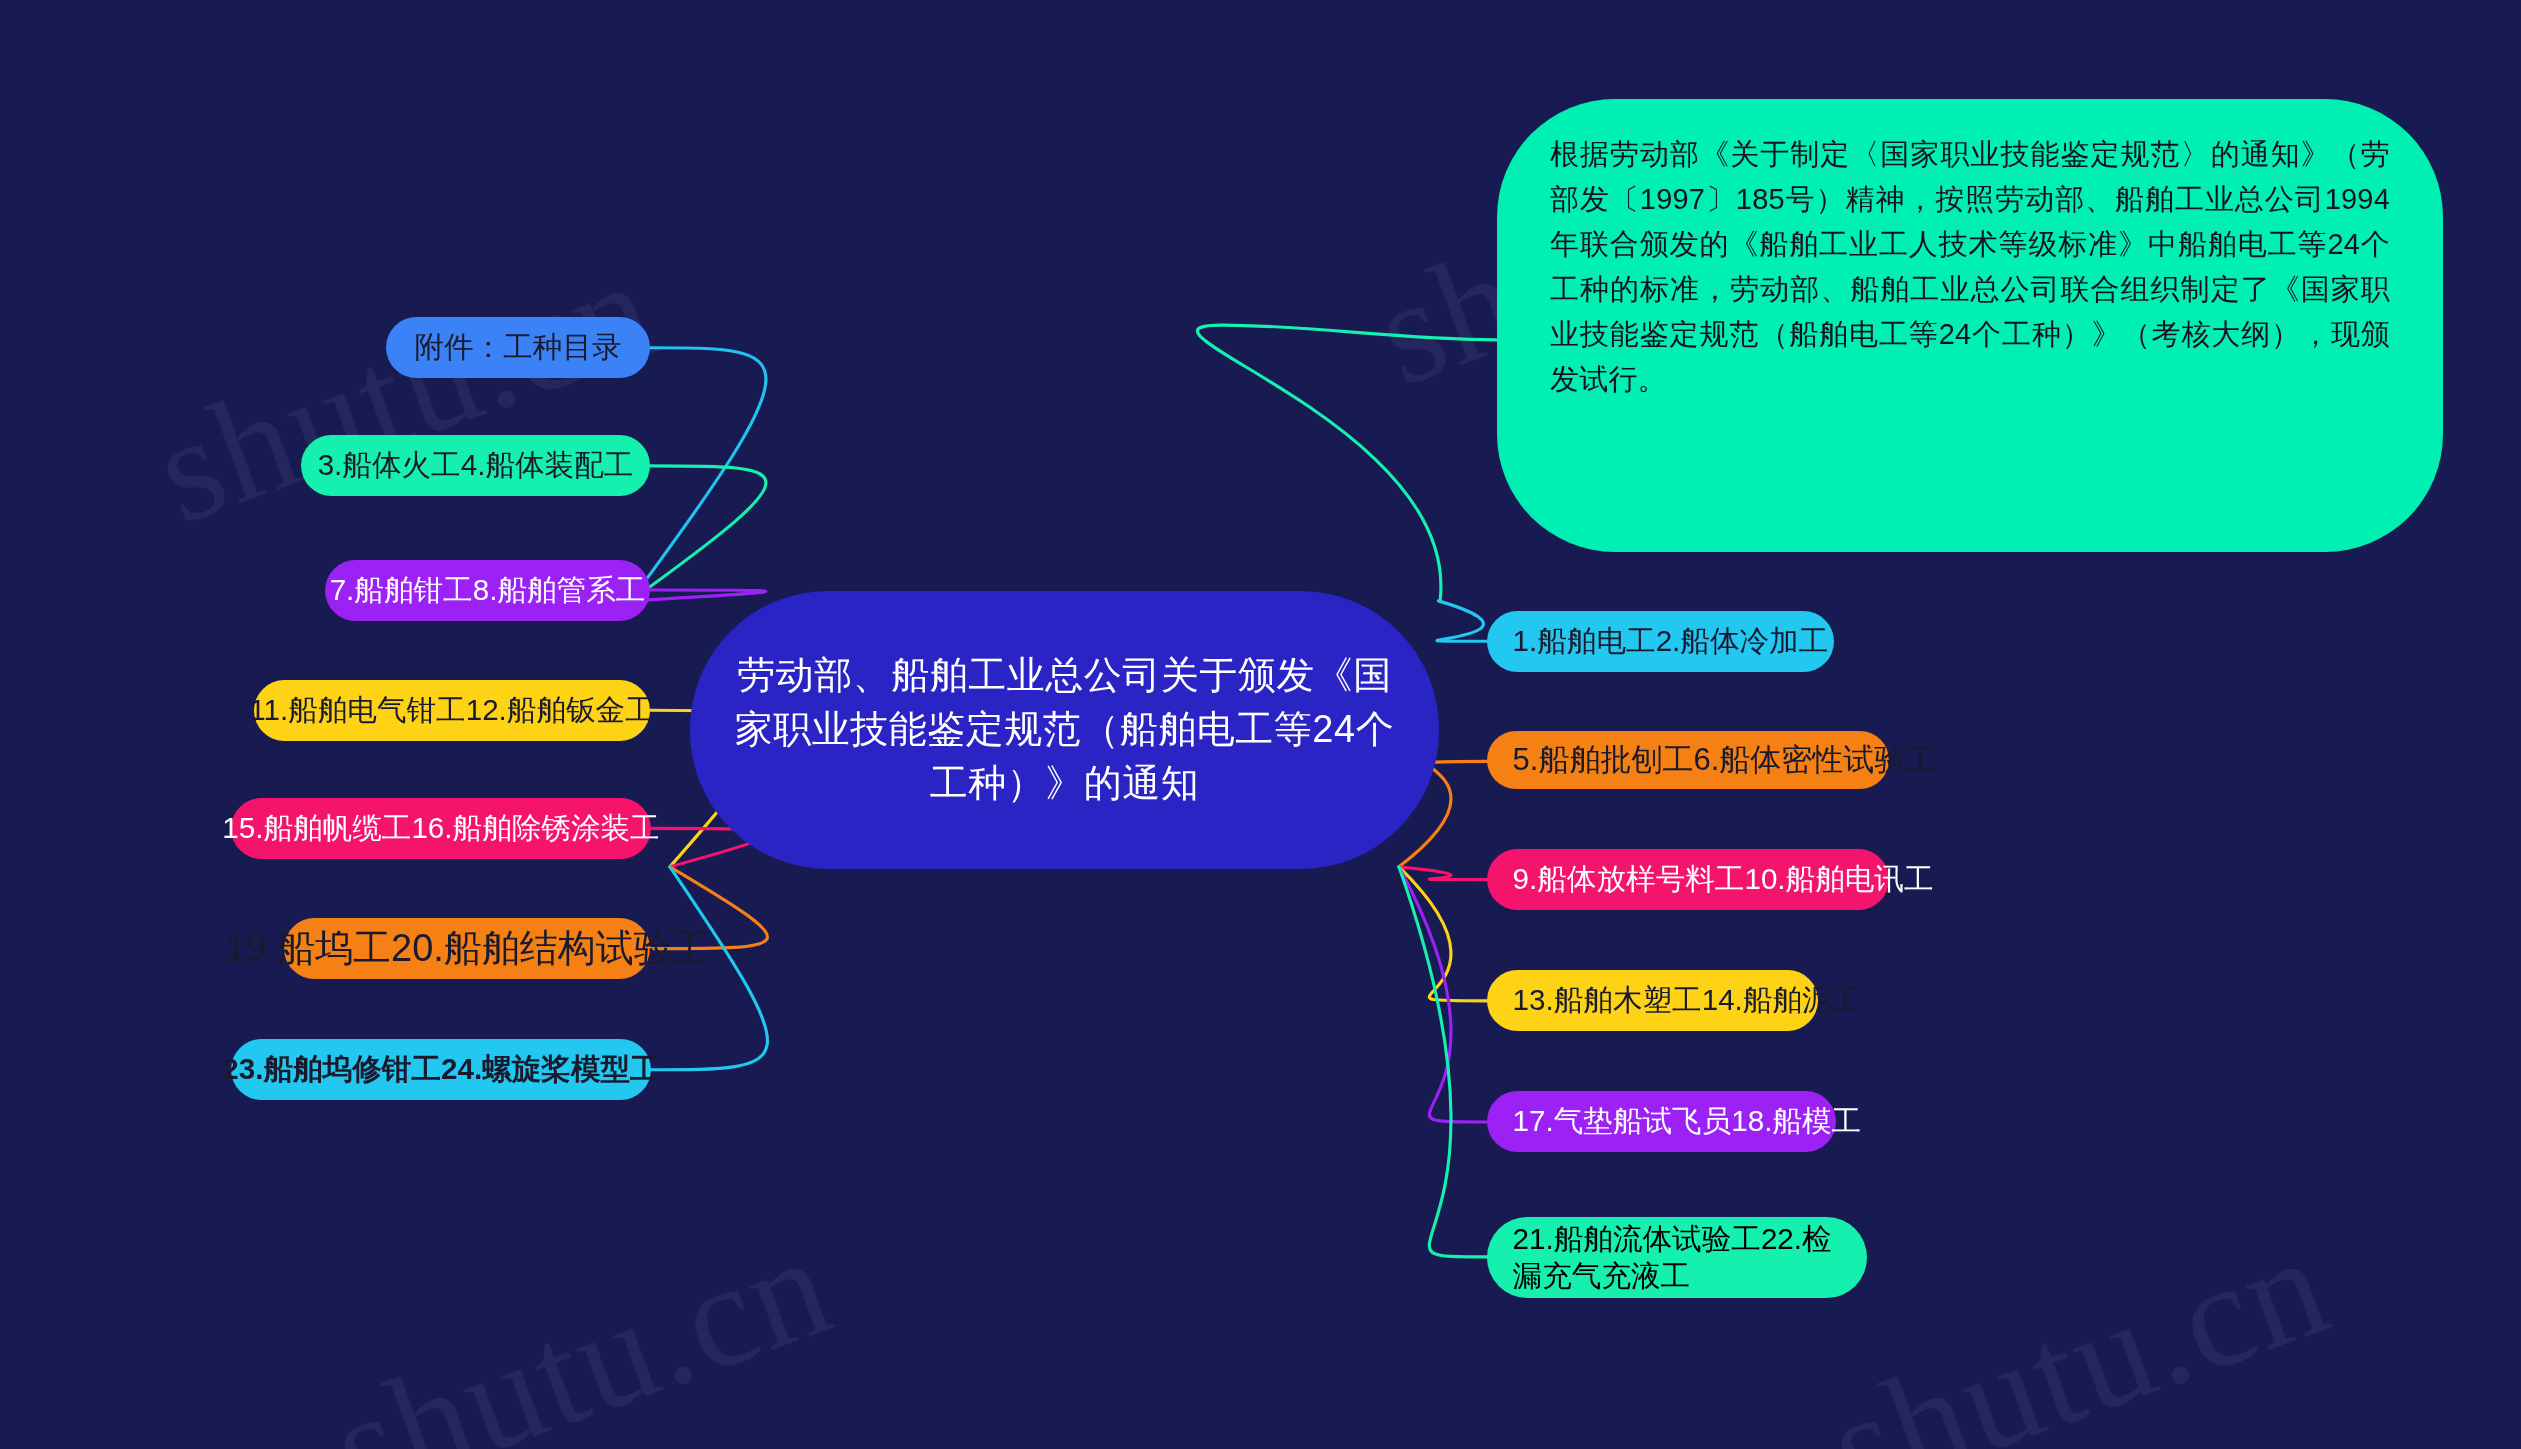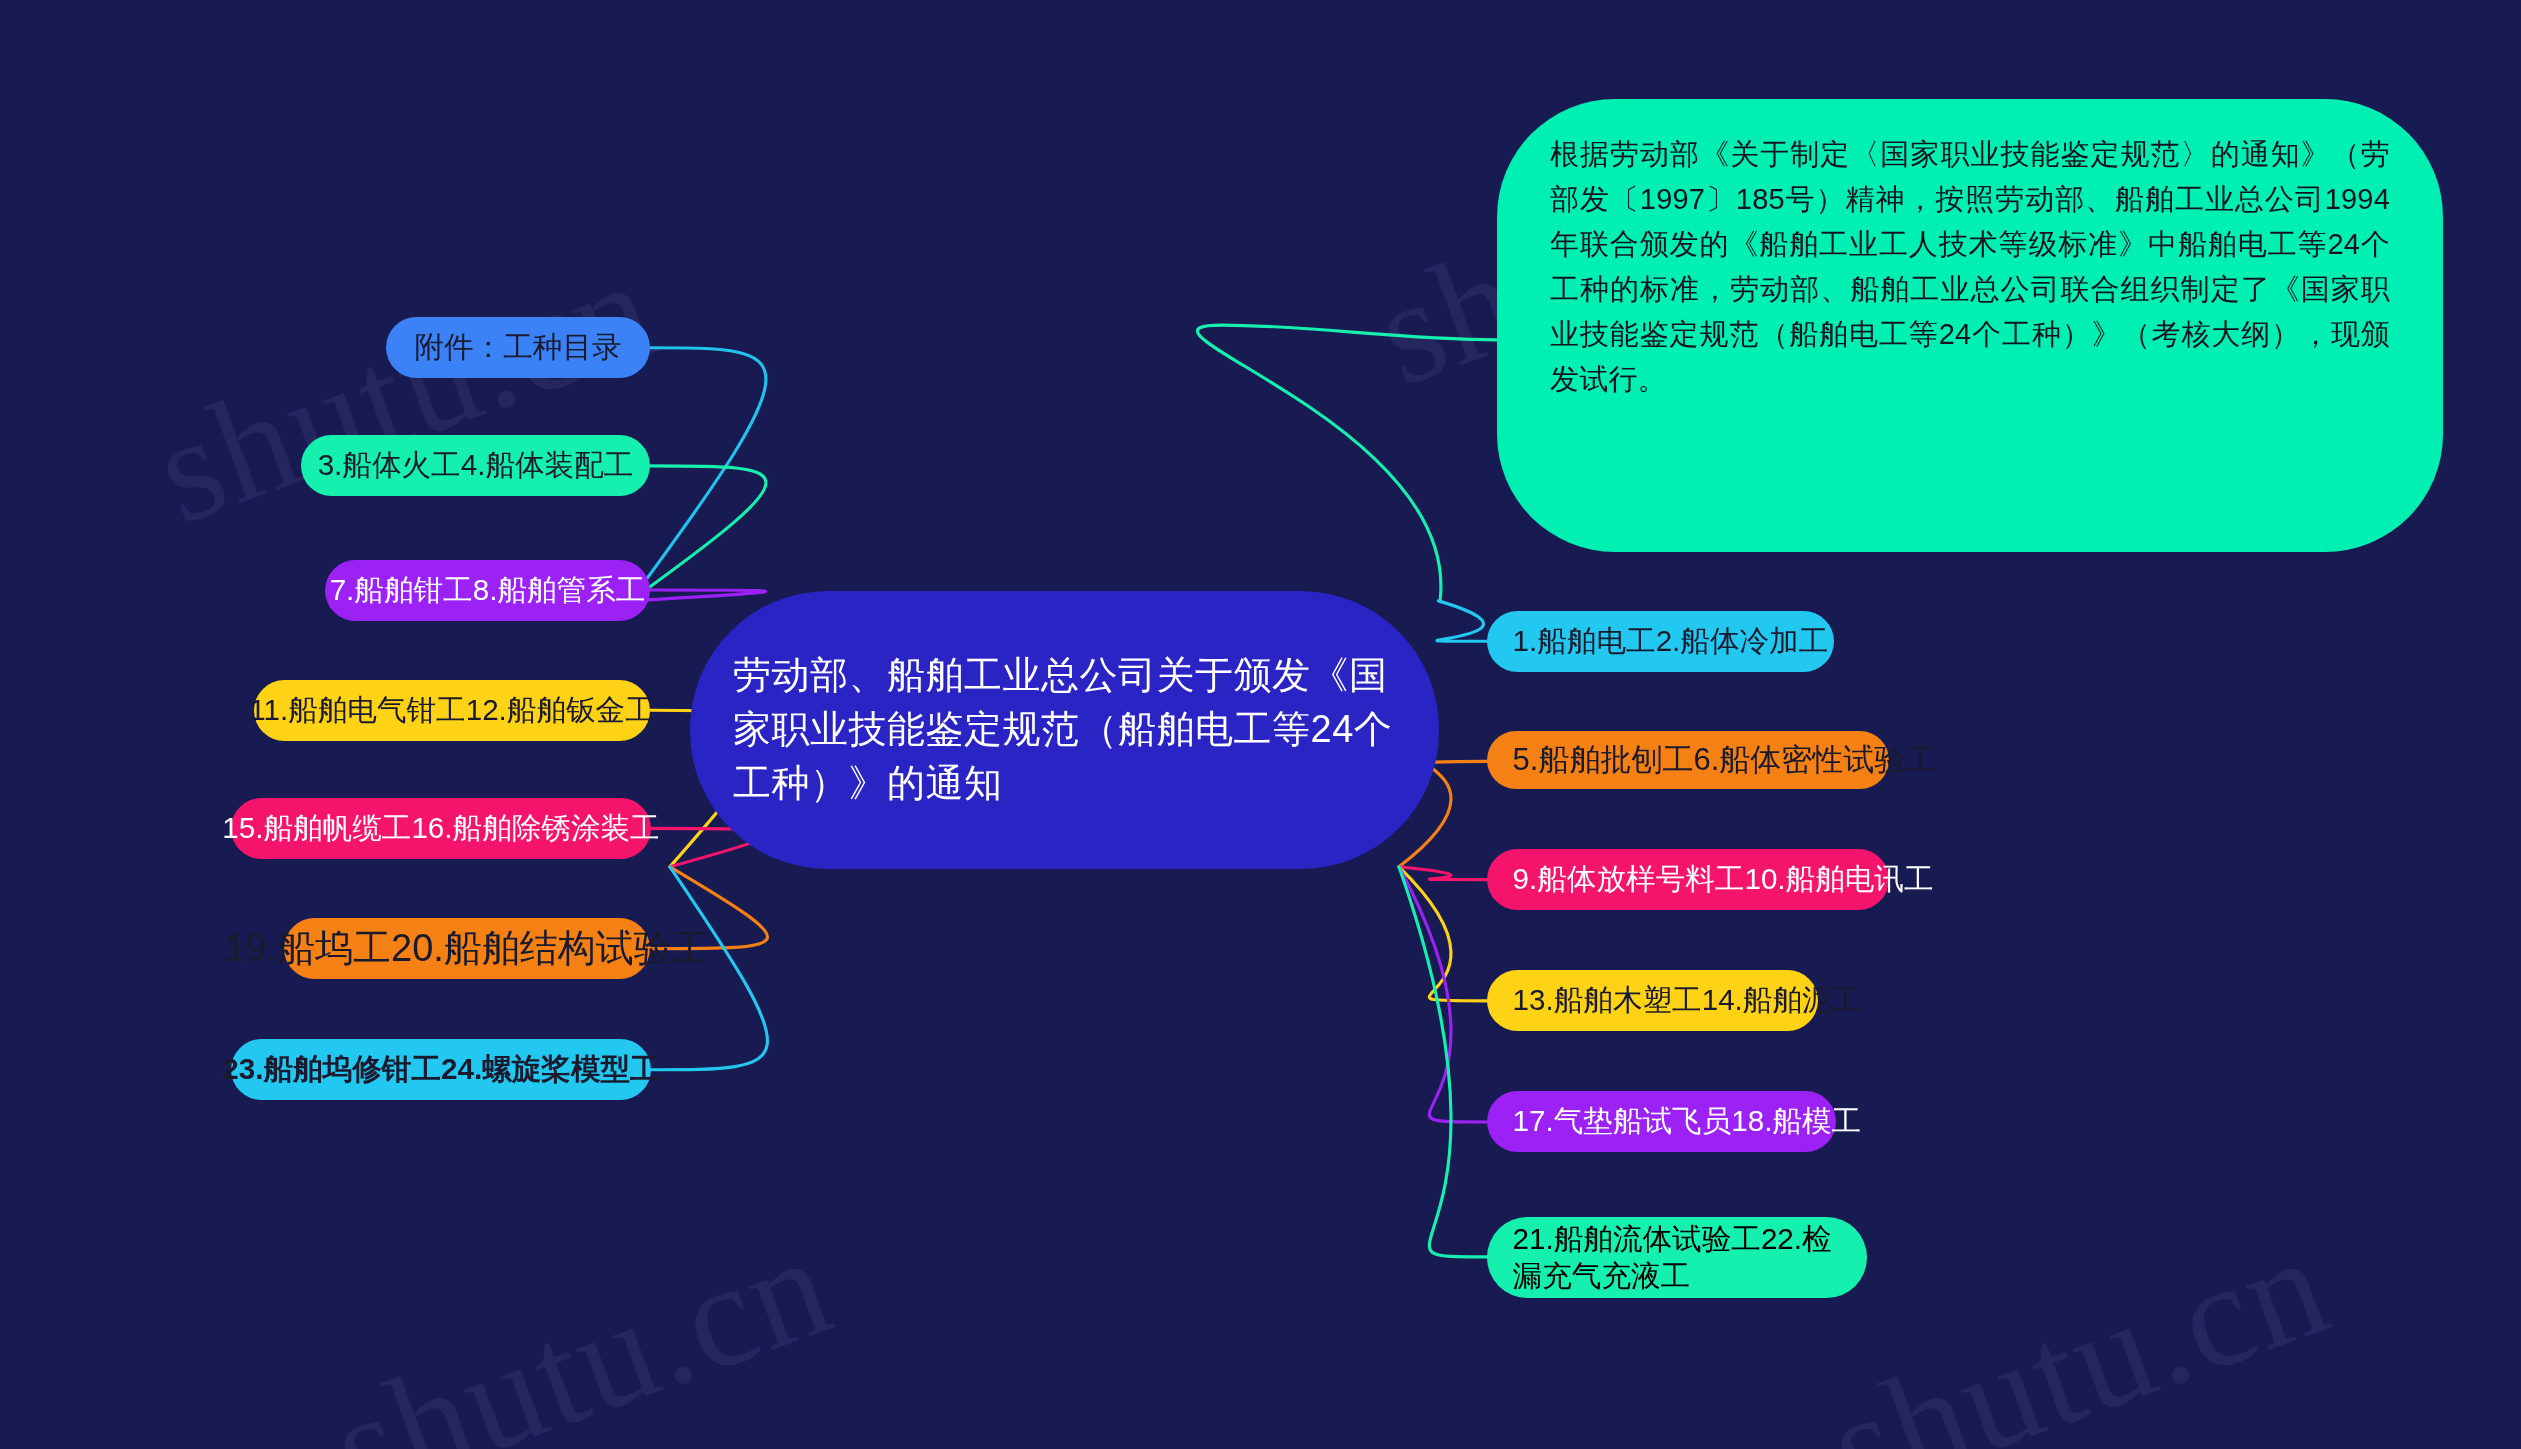--- a/index.html
+++ b/index.html
@@ -49,20 +49,21 @@
 
   .central{
     position:absolute;
     box-sizing:border-box;
     background:#2b24c4;
     color:#ffffff;
     border-radius:138px;
     display:flex;
     align-items:center;
     justify-content:center;
+    text-align:center;
     font-size:38px;
     line-height:1.42;
     padding:25.6px 43px;
     letter-spacing:0.5px;
   }
 
   .bigbox{
     position:absolute;
     box-sizing:border-box;
     background:#00f0b4;

